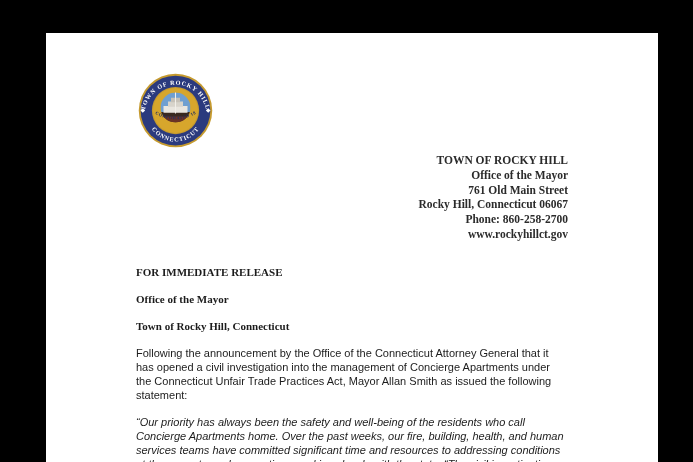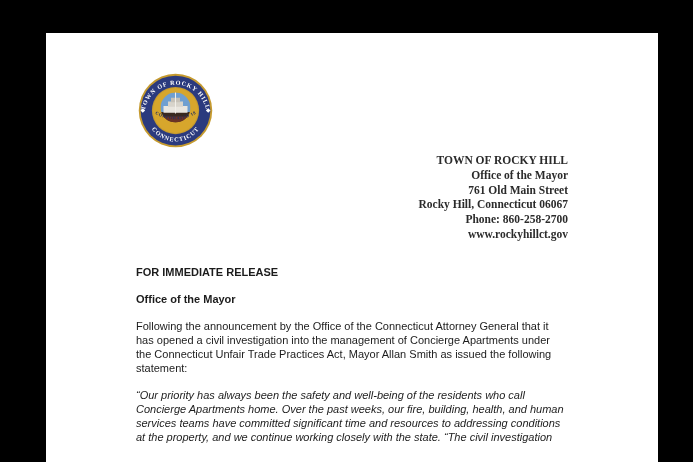--- a/index.html
+++ b/index.html
@@ -24,21 +24,21 @@
     font-weight:bold;
     font-size:11.5px;line-height:14.8px;
     color:#2b2b2b;
     white-space:pre-line;
   }
   .content{
     position:absolute;left:90px;right:90px;top:232px;
     font-size:11px;line-height:14px;color:#1c1c1c;
   }
   .content p{margin:0 0 13px 0;white-space:pre-line;}
-  .b{font-weight:bold;}
+  .b{font-weight:bold;font-family:Liberation Serif, serif;}
   .i{font-style:italic;}
   .seal-ring-label{font-family:"Liberation Serif",serif;font-weight:bold;letter-spacing:1.2px;}
   .seal-inner-label{font-family:"Liberation Serif",serif;font-weight:bold;letter-spacing:0.6px;}
 </style>
 </head>
 <body>
 
 <div class="paper">
 
   <svg class="seal" viewBox="0 0 100 100" aria-hidden="true">
@@ -82,20 +82,21 @@
   <div class="letterhead">TOWN OF ROCKY HILL
 Office of the Mayor
 761 Old Main Street
 Rocky Hill, Connecticut 06067
 Phone: 860-258-2700
 www.rockyhillct.gov</div>
 
   <div class="content">
     <p class="b">FOR IMMEDIATE RELEASE</p>
     <p class="b">Office of the Mayor</p>
+    <p class="b">Town of Rocky Hill, Connecticut</p>
     <p>Following the announcement by the Office of the Connecticut Attorney General that it
 has opened a civil investigation into the management of Concierge Apartments under
 the Connecticut Unfair Trade Practices Act, Mayor Allan Smith as issued the following
 statement:</p>
     <p class="i">“Our priority has always been the safety and well-being of the residents who call
 Concierge Apartments home. Over the past weeks, our fire, building, health, and human
 services teams have committed significant time and resources to addressing conditions
 at the property, and we continue working closely with the state. “The civil investigation</p>
   </div>
 

